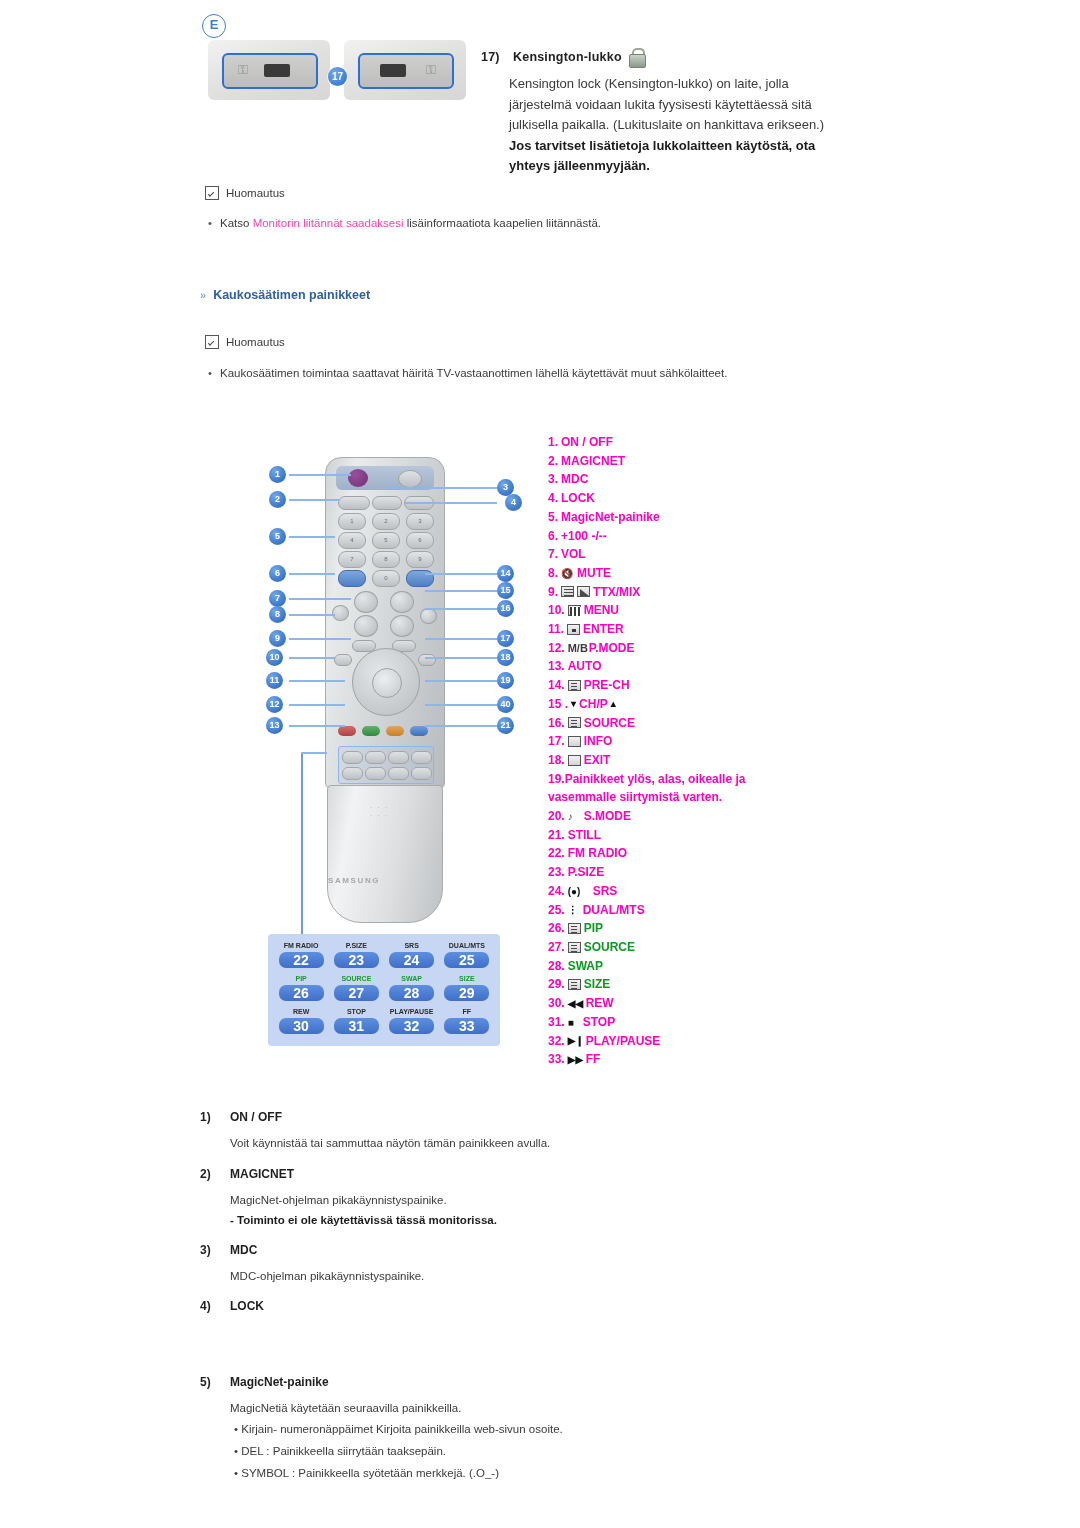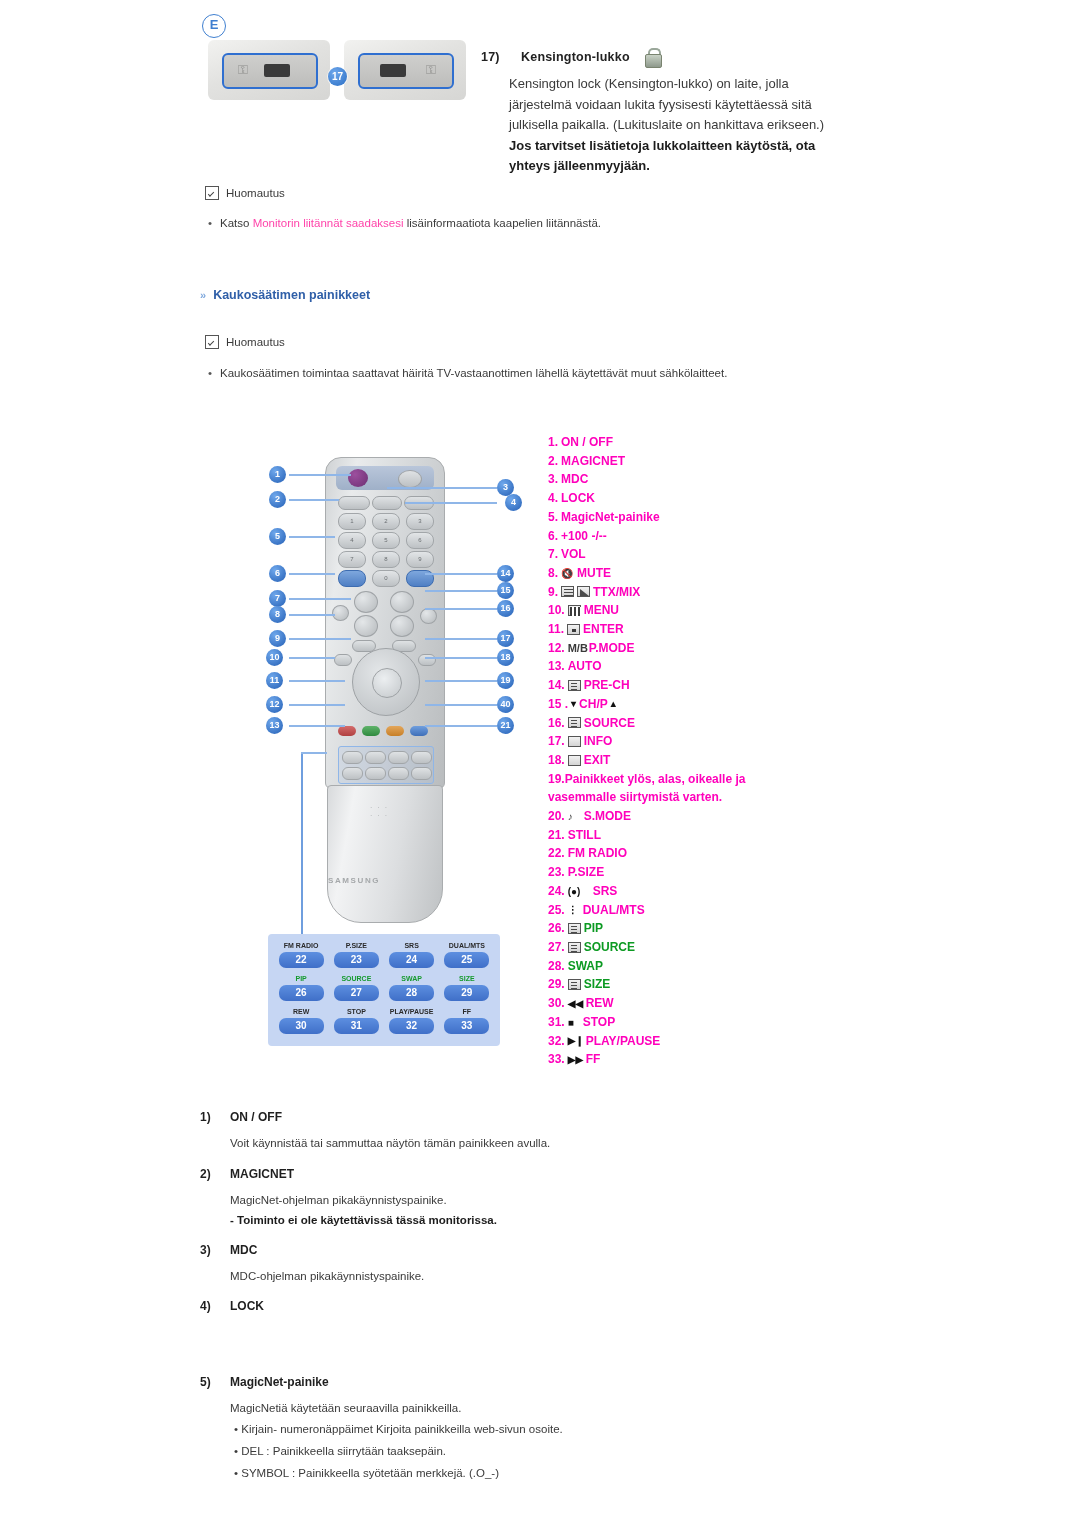--- a/index.html
+++ b/index.html
@@ -112,21 +112,21 @@
     top: 48px;
     width: 400px;
   }
   .k-title {
     font-size: 12.5px;
     font-weight: bold;
     color: #222;
     letter-spacing: .2px;
     display: flex;
     align-items: center;
-    gap: 14px;
+    gap: 6px;
   }
   .k-title .num { width: 26px; display:inline-block; }
   .kens-icon {
     display: inline-block;
     width: 17px;
     height: 18px;
     position: relative;
     vertical-align: middle;
   }
   .kens-icon .shackle {
@@ -387,21 +387,21 @@
     line-height: 11px;
     white-space: nowrap;
   }
   .dcap.green { color: #159a2e; }
   .dbtn {
     margin: 1px auto 3px auto;
     width: 45px; height: 16px;
     border-radius: 7px;
     background: linear-gradient(180deg,#5d8fe0,#3f6fc8);
     color: #ffffff;
-    font-size: 10px;
+    font-size: 14px;
     font-weight: bold;
     line-height: 16px;
     text-align: center;
   }
 
   
   .legend {
     position: absolute;
     left: 548px;
     top: 433px;

